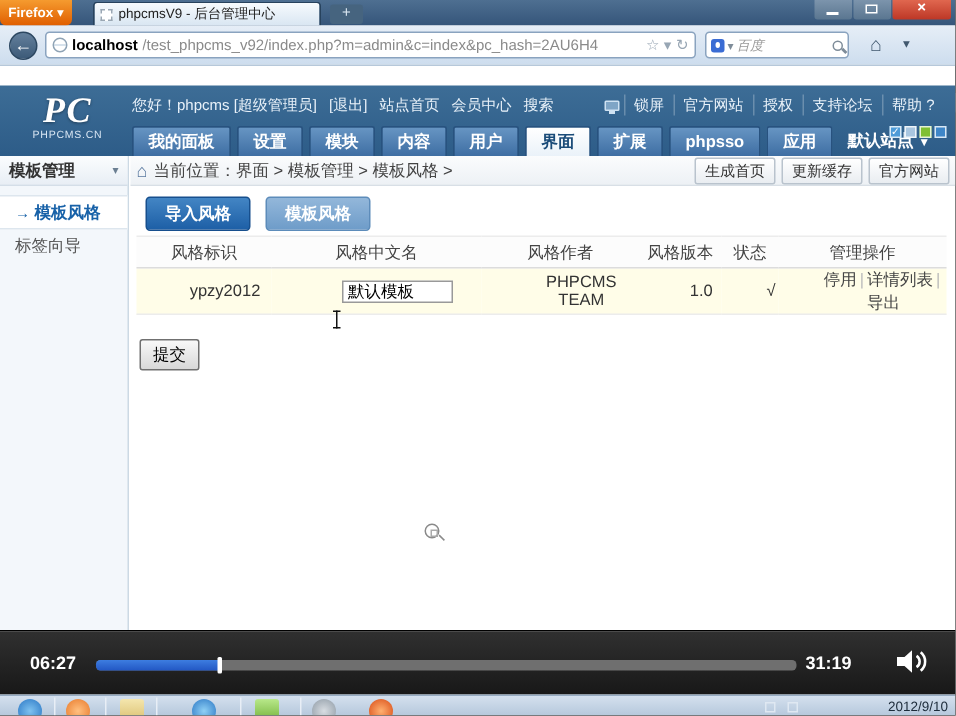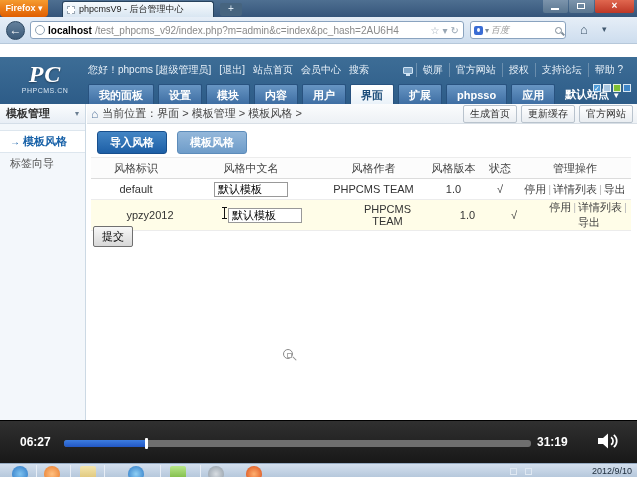--- a/index.html
+++ b/index.html
@@ -288,30 +288,20 @@
           </colgroup>
         <tbody>
             <tr>
           <th>风格标识</th>
           <th>风格中文名</th>
           <th>风格作者</th>
           <th>风格版本</th>
           <th>状态</th>
           <th>管理操作</th>
         </tr>
-        <tr>
-          <td>default</td>
-          <td><input class="name-input" value="默认模板" style=""></td>
-          <td>PHPCMS TEAM</td>
-          <td>1.0</td>
-          <td class="status">√</td>
-          <td>
-            <span class="actlink">停用</span><span class="pipe">|</span><span class="actlink">详情列表</span><span class="pipe">|</span><span class="actlink">导出</span>
-          </td>
-        </tr>
         <tr class="hl">
           <td>ypzy2012</td>
           <td><input class="name-input" value="默认模板" style=""></td>
           <td>PHPCMS TEAM</td>
           <td>1.0</td>
           <td class="status">√</td>
           <td>
             <span class="actlink">停用</span><span class="pipe">|</span><span class="actlink">详情列表</span><span class="pipe">|</span><span class="actlink">导出</span>
           </td>
         </tr>

